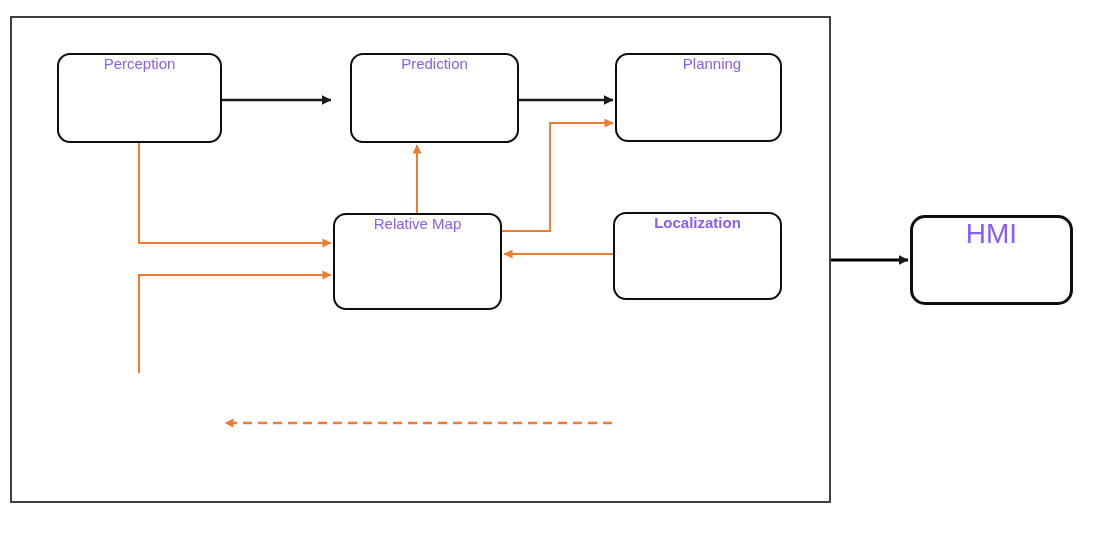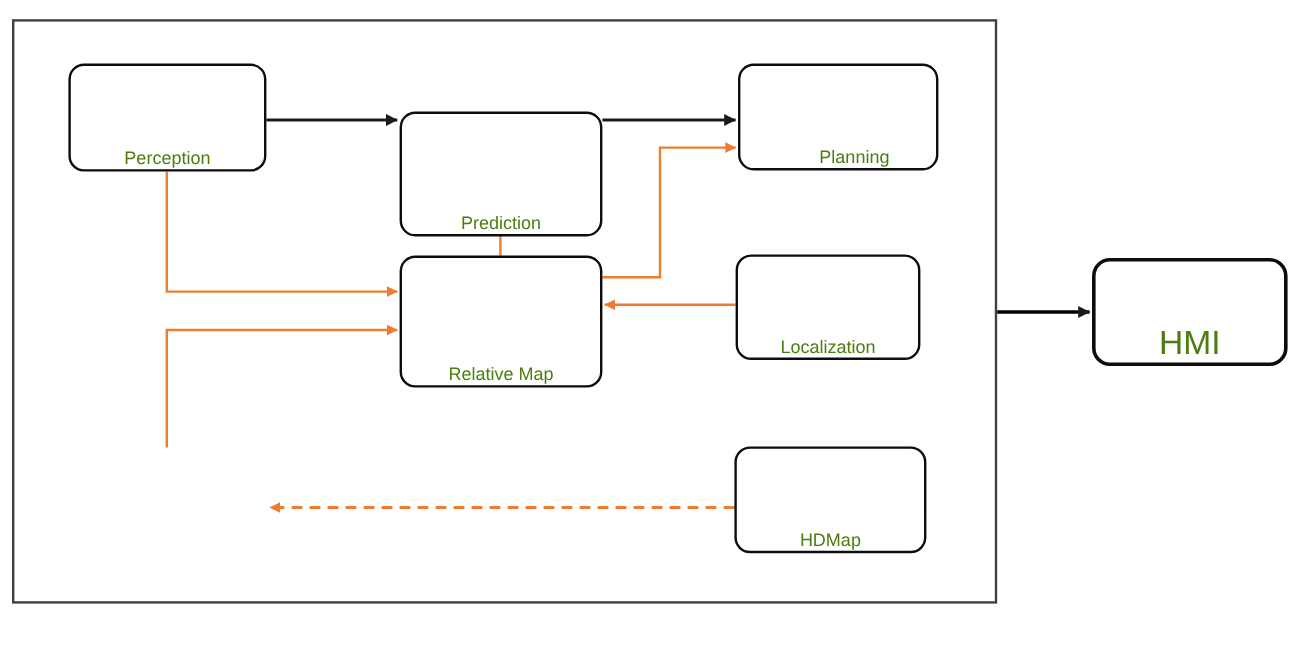--- a/index.html
+++ b/index.html
@@ -24,36 +24,36 @@
     border: 2px solid #3f3f3f;
     background: transparent;
   }
   .node {
     position: absolute;
     box-sizing: border-box;
     border: 2.5px solid #0d0d0d;
     border-radius: 13px;
     background: #ffffff;
     display: flex;
-    align-items: flex-end;
+    align-items: flex-start;
     justify-content: center;
     font-size: 15px;
-    color: #4d7c0f;
+    color: #8b5cf6;
     z-index: 2;
   }
   .node.hmi {
     border-width: 3.5px;
     border-radius: 15px;
     font-size: 28px;
   }
   #perception   { left: 57px;  top: 53px;  width: 165px; height: 90px; }
-  #prediction   { left: 333px; top: 53px;  width: 169px; height: 104px; margin-top: 40px; }
+  #prediction   { left: 350px; top: 53px;  width: 169px; height: 90px; }
   #planning     { left: 615px; top: 53px;  width: 167px; height: 89px; padding-left: 27px; }
-  #relative-map { left: 333px; top: 213px; width: 169px; height: 110px; }
-  #localization { left: 613px; top: 212px; width: 154px; height: 88px; }
+  #relative-map { left: 333px; top: 213px; width: 169px; height: 97px; }
+  #localization { left: 613px; top: 212px; width: 169px; height: 88px; font-weight: bold; }
   #navigator    { left: 54px;  top: 373px; width: 169px; height: 87px; }
   #hdmap        { left: 612px; top: 372px; width: 160px; height: 89px; }
   #hmi          { left: 910px; top: 215px; width: 163px; height: 90px; }
   svg.edges {
     position: absolute;
     left: 0;
     top: 0;
     width: 1094px;
     height: 538px;
     z-index: 1;
@@ -113,21 +113,18 @@
 
   <div class="node" id="relative-map">
     <span>Relative Map</span>
   </div>
 
   <div class="node" id="localization">
     <span>Localization</span>
   </div>
 
 
-  <div class="node" id="hdmap">
-    <span>HDMap</span>
-  </div>
 
   <div class="node hmi" id="hmi">
     <span>HMI</span>
   </div>
 
 </div>
 
 </body></html>

